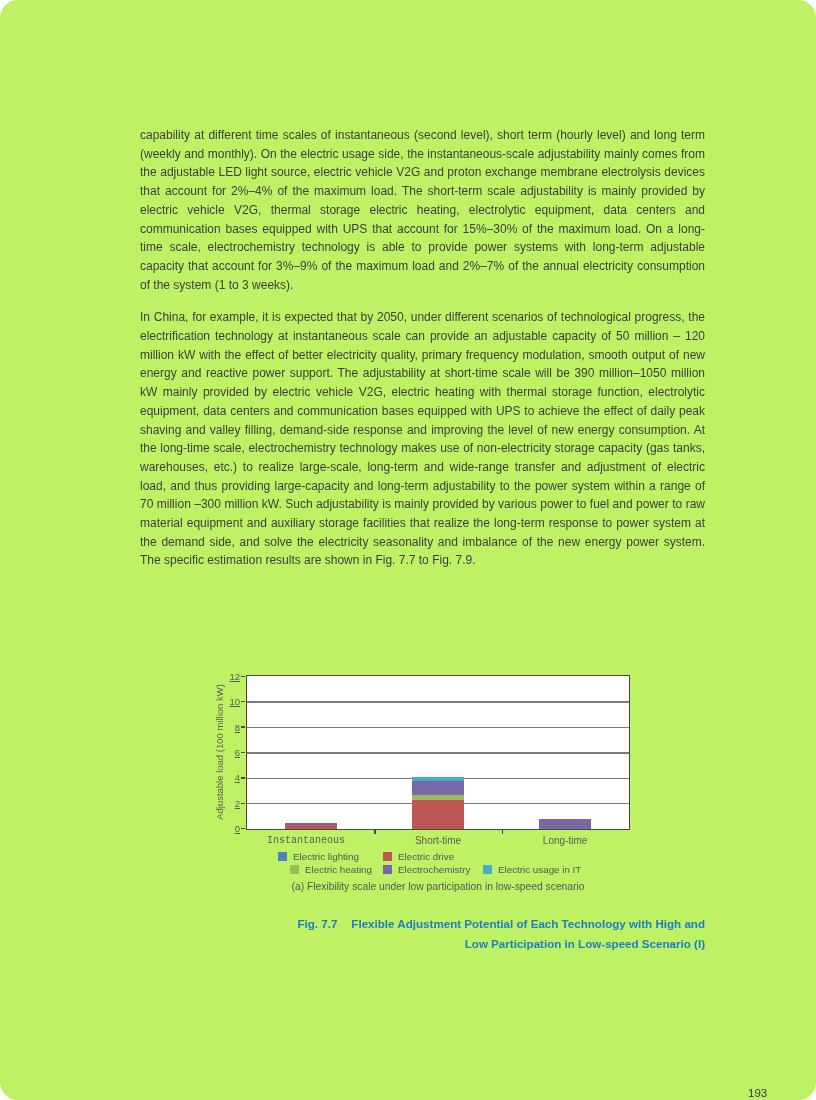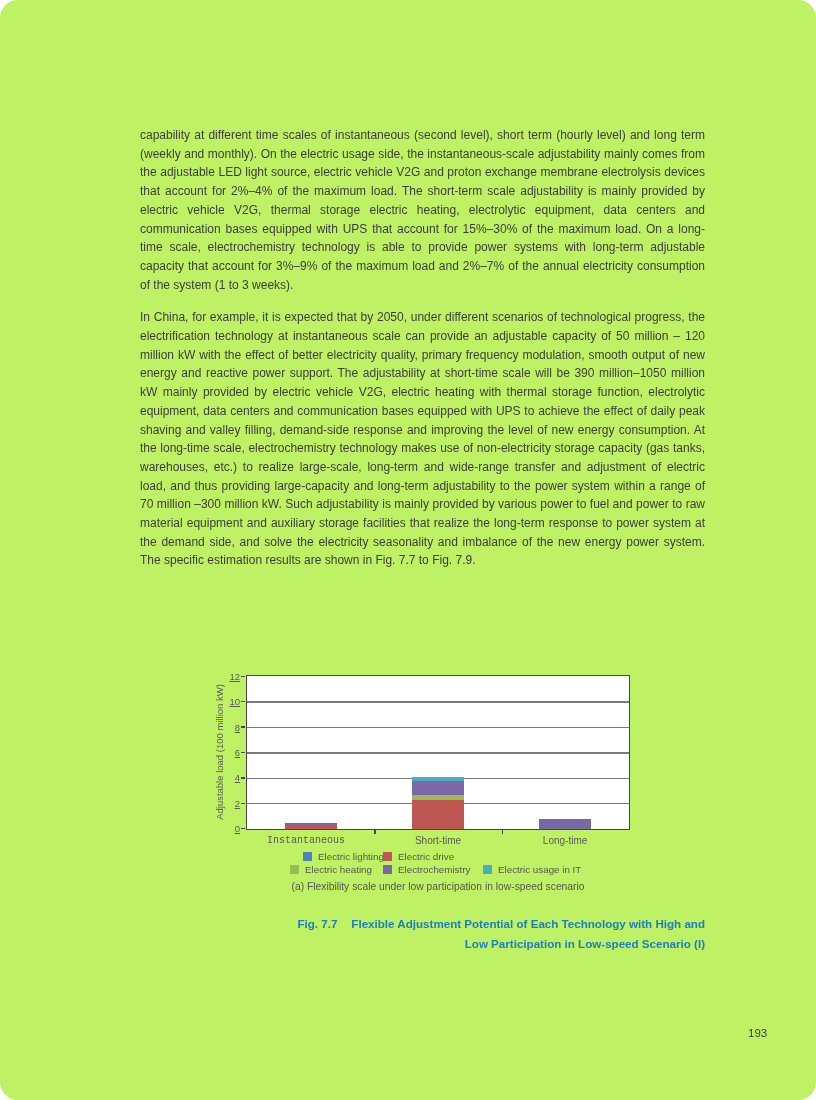--- a/index.html
+++ b/index.html
@@ -115,21 +115,21 @@
     text-align: right;
     font-size: 11.6px;
     font-weight: bold;
     line-height: 19.5px;
     color: #1b7ec2;
   }
   .fig-caption .fig-label { margin-right: 14px; }
   .page-number {
     position: absolute;
     left: 748px;
-    top: 1027px;
+    top: 1087px;
     font-size: 11.5px;
     color: #363b4a;
   }
 </style>
 </head>
 <body>
 
 <div class="page">
 
   <div class="body-text">
@@ -167,21 +167,21 @@
       <div class="ytick-mark" style="left: 241px; top: 701.067px;"></div>
       <div class="ytick-label" style="position: absolute; left: 214px; top: 670.9px;">12</div>
       <div class="ytick-mark" style="left: 241px; top: 675.7px;"></div>
       <div class="xcat-label" style="left: 306px; font-family: Liberation Mono, monospace;">Instantaneous</div>
       <div class="xcat-label" style="left: 438px;">Short-time</div>
       <div class="xtick-mark" style="left: 374.467px;"></div>
       <div class="xcat-label" style="left: 565.067px;">Long-time</div>
       <div class="xtick-mark" style="left: 501.533px;"></div>
     </div>
   <div id="chart-legend">
-      <div class="legend-entry" style="left: 303px; top: 851px;">
+      <div class="legend-entry" style="left: 278px; top: 851px;">
         <div class="legend-swatch" style="background: rgb(79, 129, 189); position: relative;"></div>
         <div class="legend-label" style="position: relative;">Electric lighting</div>
       </div>
       <div class="legend-entry" style="left: 383px; top: 851px;">
         <div class="legend-swatch" style="background: rgb(190, 86, 83); position: relative;"></div>
         <div class="legend-label" style="position: relative;">Electric drive</div>
       </div>
       <div class="legend-entry" style="left: 290px; top: 864.5px;">
         <div class="legend-swatch" style="background: rgb(155, 187, 89); position: relative;"></div>
         <div class="legend-label" style="position: relative;">Electric heating</div>

